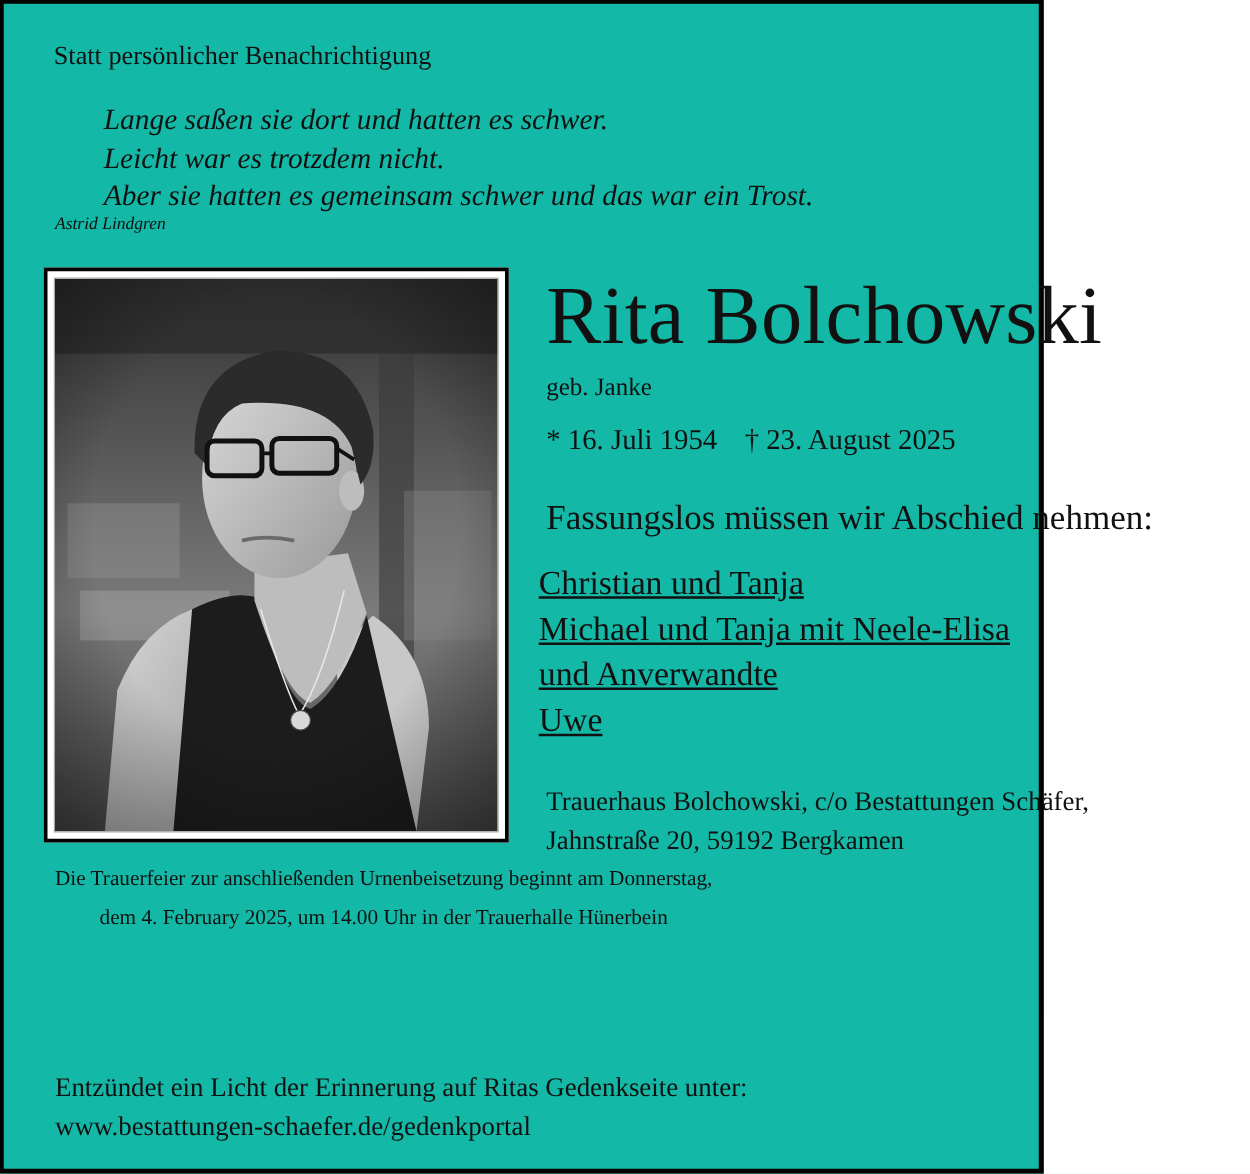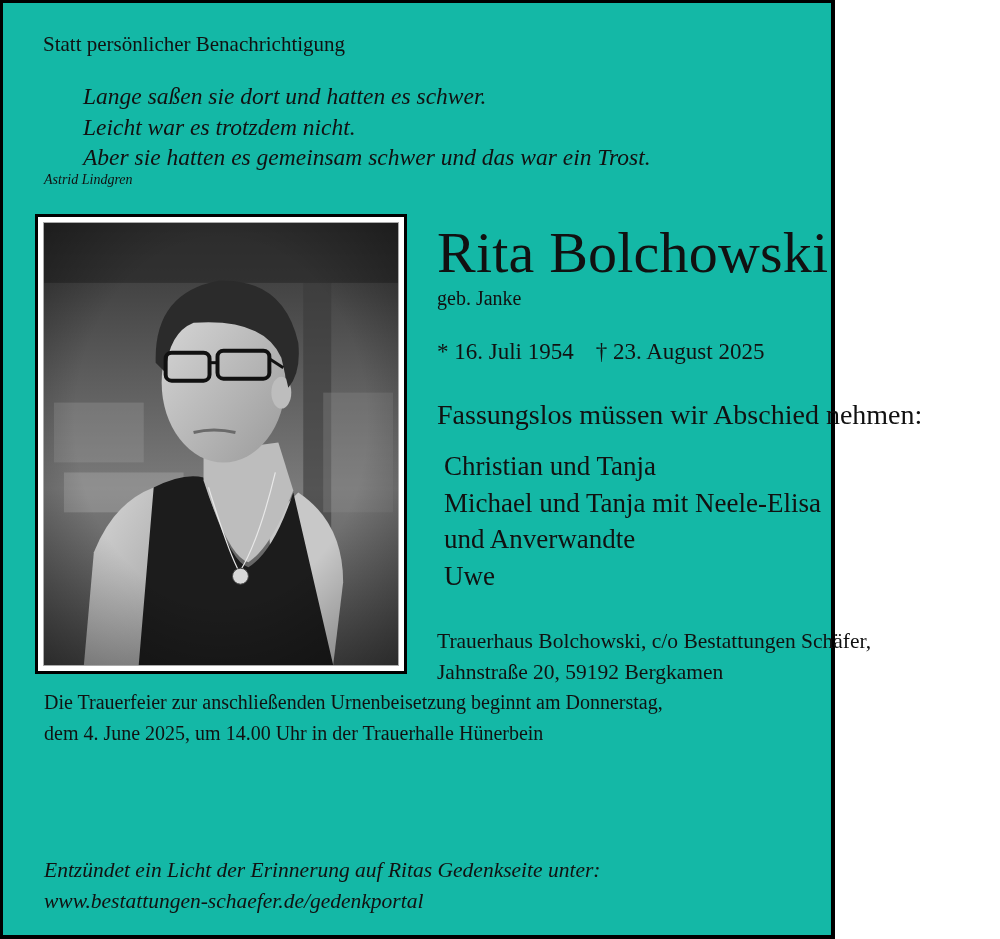--- a/index.html
+++ b/index.html
@@ -26,32 +26,32 @@
     }
     .photo {
       position: absolute; left: 5px; top: 5px; right: 5px; bottom: 5px;
       border: 1px solid #aaa; overflow: hidden;
       background:
         radial-gradient(ellipse 70% 45% at 50% 100%, rgba(255,255,255,0.0) 0%, rgba(0,0,0,0) 100%),
         linear-gradient(180deg, #3a3a3a 0%, #5b5b5b 28%, #6a6a6a 50%, #5a5a5a 70%, #4a4a4a 100%);
     }
     .photo svg { display: block; width: 100%; height: 100%; }
 
-    .name { left: 434px; top: 217px; font-size: 58px; line-height: 66px; letter-spacing: 0.2px; }
-    .maiden { left: 434px; top: 284px; font-size: 20px; }
+    .name { left: 434px; top: 217px; font-size: 66px; line-height: 66px; letter-spacing: 0.2px; }
+    .maiden { left: 434px; top: 296px; font-size: 20px; }
     .dates { left: 434px; top: 336px; font-size: 23px; }
     .dates .gap { display: inline-block; width: 22px; }
 
     .farewell { left: 434px; top: 396px; font-size: 28px; }
-    .mourners { left: 441px; top: 445px; font-size: 27px; line-height: 36.5px; }
+    .mourners { left: 428px; top: 445px; font-size: 27px; line-height: 36.5px; text-decoration: underline; }
     .address { left: 434px; top: 623px; font-size: 21.5px; line-height: 30.5px; }
 
-    .ceremony { left: 41px; top: 684px; font-size: 20px; line-height: 31px; }
+    .ceremony { left: 41px; top: 684px; font-size: 17px; line-height: 31px; text-align: center; }
     .request { left: 41px; top: 801px; font-size: 21.5px; }
-    .memorial { left: 41px; top: 852px; font-size: 21.5px; line-height: 31px; font-style: italic; }
+    .memorial { left: 41px; top: 852px; font-size: 21.5px; line-height: 31px; }
     .memorial a { color: #111; text-decoration: none; }
     .line { display: block; }
   </style>
 </head>
 <body>
 
 <div class="page">
 
   <div class="abs notice">Statt persönlicher Benachrichtigung</div>
 
@@ -131,21 +131,21 @@
     <span class="line">Uwe</span>
   </div>
 
   <div class="abs address">
     <span class="line">Trauerhaus Bolchowski, c/o Bestattungen Schäfer,</span>
     <span class="line">Jahnstraße 20, 59192 Bergkamen</span>
   </div>
 
   <div class="abs ceremony">
     <span class="line">Die Trauerfeier zur anschließenden Urnenbeisetzung beginnt am Donnerstag,</span>
-    <span class="line">dem 4. June 2025, um 14.00 Uhr in der Trauerhalle Hünerbein</span>
+    <span class="line">dem 4. February 2025, um 14.00 Uhr in der Trauerhalle Hünerbein</span>
   </div>
 
 
   <div class="abs memorial">
     <span class="line">Entzündet ein Licht der Erinnerung auf Ritas Gedenkseite unter:</span>
     <a class="line">www.bestattungen-schaefer.de/gedenkportal</a>
   </div>
 
 </div>
 

